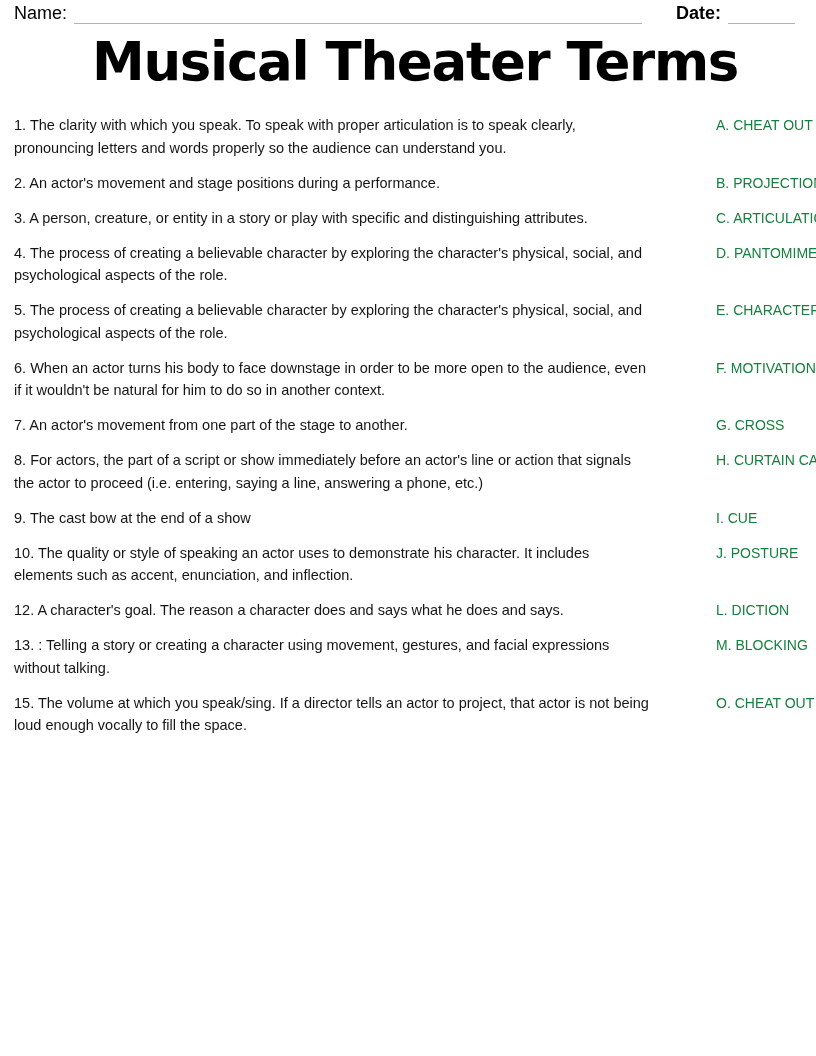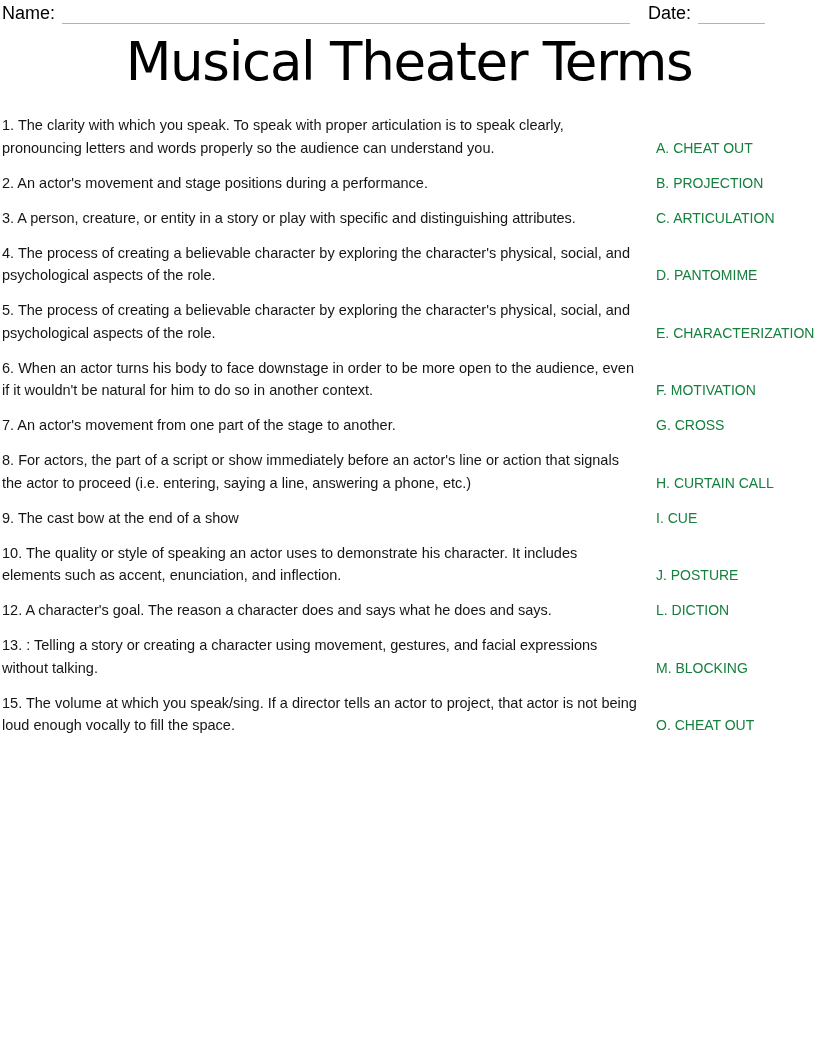--- a/index.html
+++ b/index.html
@@ -4,56 +4,57 @@
 <style>
   * { box-sizing: border-box; }
   html, body {
     margin: 0; padding: 0;
     width: 816px; height: 1056px;
     background: #ffffff;
     overflow: hidden;
     font-family: "Liberation Sans", sans-serif;
     color: #111111;
   }
-  .page { width: 816px; height: 774px; padding: 2px 0 0 2px; }
+  .page { width: 816px; height: 774px; padding: 2px 0 0 14px; }
 
   
   .header-row {
     display: flex;
     align-items: flex-end;
     font-size: 18px;
     color: #000000;
     height: 22px;
   }
   .blank-line {
     border-bottom: 1.5px solid #b3b3b3;
     height: 16px;
   }
   .name-line { width: 568px; margin-left: 7px; }
-  .date-label { margin-left: 18px; }
+  .date-label { margin-left: 34px; font-weight: bold; }
   .date-line { width: 67px; margin-left: 7px; }
 
   
   .title {
     margin: 6px 0 0 0;
     text-align: center;
     font-family: "DejaVu Sans", sans-serif;
-    font-weight: 400;
+    font-weight: 700;
     font-size: 53px;
     letter-spacing: -1.3px;
     line-height: 64px;
     color: #000000;
   }
 
   
   .matching-list { margin-top: 20px; padding-right: 1px; }
   .row {
     display: flex;
-    align-items: flex-end;
+    align-items: flex-start;
     margin-bottom: 12.5px;
+    gap: 48px;
   }
   .def {
     flex: 0 0 654px;
     padding-right: 16px;
     margin: 0;
     font-size: 14.5px;
     line-height: 22.5px;
     color: #151515;
   }
   .term {

